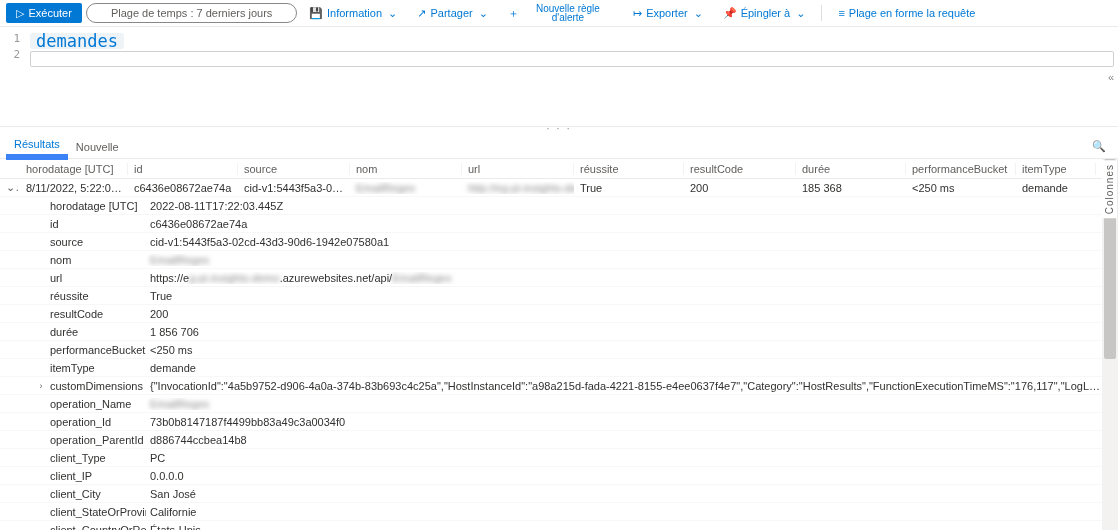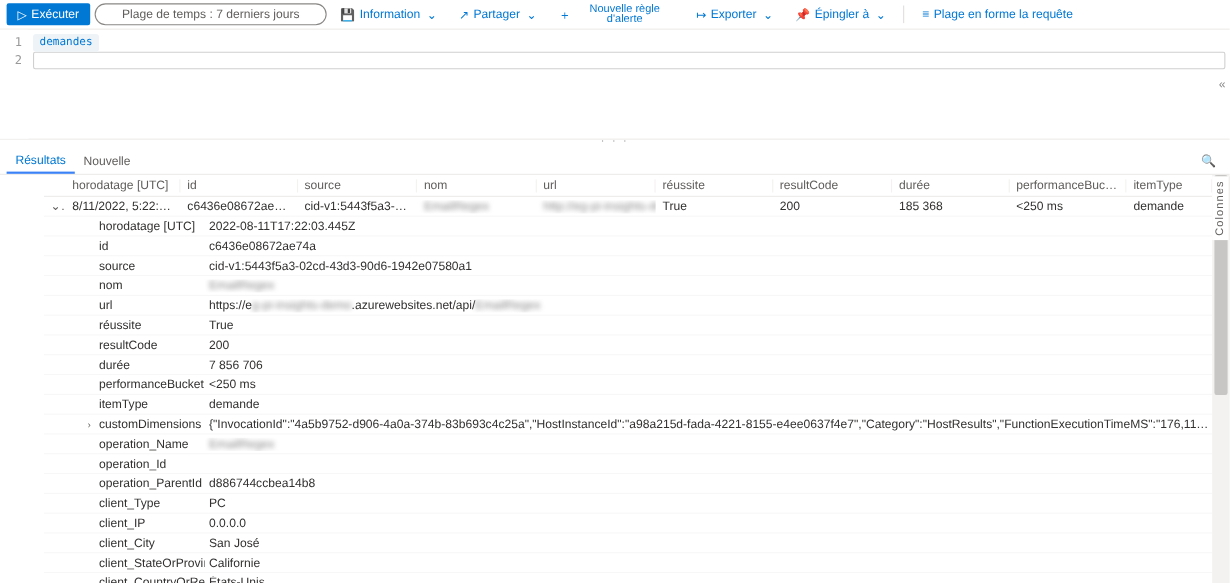--- a/index.html
+++ b/index.html
@@ -11,38 +11,38 @@
   .btn-run { background: #0078d4; color: #fff; border-radius: 2px; padding: 2px 10px; }
   .btn-outline { border: 1px solid #8a8886; border-radius: 10px; padding: 1px 24px; color: #605e5c; }
   .toolbar .icon { display: inline-flex; align-items: center; }
   .toolbar-sep { width: 1px; height: 16px; background: #e1dfdd; margin: 0 4px; }
   .chev { margin-left: 2px; }
 
   
   .editor { display: flex; border-bottom: 1px solid #edebe9; height: 100px; position: relative; }
   .gutter { width: 26px; text-align: right; padding: 4px 6px 0 0; color: #999; font-family: Consolas, monospace; font-size: 11px; background: #fff; }
   .gutter div { height: 16px; line-height: 16px; }
-  .code { flex: 1; padding: 4px 4px; font-family: Consolas, monospace; font-size: 10px; }
+  .code { flex: 1; padding: 4px 4px; font-family: Consolas, monospace; font-size: 17px; }
   .token { display: inline-block; background: #eef3f8; border-radius: 3px; padding: 0 6px; height: 16px; line-height: 16px; color: #0078d4; }
   .caret-line { height: 16px; border: 1px solid #d0d0d0; border-radius: 2px; margin-top: 0px; }
   .editor-collapse-right { position: absolute; right: 4px; top: 50%; transform: translateY(-50%); color: #888; cursor: pointer; }
 
   
   .splitter { text-align: center; color: #888; height: 8px; line-height: 4px; font-size: 10px; letter-spacing: 2px; }
 
   
   .result-tabs { display: flex; align-items: center; padding: 0 6px; border-bottom: 1px solid #edebe9; height: 24px; position: relative; }
   .result-tabs .tab { padding: 4px 8px; cursor: pointer; color: #605e5c; }
-  .result-tabs .tab.active { color: #0078d4; border-bottom: 2px solid #3b82f6; }
+  .result-tabs .tab.active { color: #0078d4; border-bottom: 6px solid #3b82f6; }
   .result-tabs .spacer { flex: 1; }
   .search-icon { color: #0078d4; cursor: pointer; padding: 0 6px; }
 
   
   .grid-wrap { position: relative; height: calc(530px - 27px - 100px - 8px - 24px); display: flex; }
-  .grid { flex: 1; overflow: hidden; padding-left: 40px; }
+  .grid { flex: 1; overflow: hidden; }
   .ghead { display: flex; border-bottom: 1px solid #edebe9; height: 20px; align-items: center; color: #605e5c; }
   .ghead > div { padding: 0 6px; overflow: hidden; white-space: nowrap; text-overflow: ellipsis; border-right: 1px solid #f3f2f1; }
   .c-exp { width: 20px; border-right: none !important; }
   .c-ts  { width: 108px; }
   .c-id  { width: 110px; }
   .c-src { width: 112px; }
   .c-nom { width: 112px; }
   .c-url { width: 112px; }
   .c-reu { width: 110px; }
   .c-rc  { width: 112px; }
@@ -205,21 +205,21 @@
       <div class="drow">
           <div class="dspace"></div>
           <div class="dexp"></div>
           <div class="dkey">resultCode</div>
           <div class="dval">200</div>
         </div>
       <div class="drow">
           <div class="dspace"></div>
           <div class="dexp"></div>
           <div class="dkey">durée</div>
-          <div class="dval">7 856 706</div>
+          <div class="dval">1 856 706</div>
         </div>
       <div class="drow">
           <div class="dspace"></div>
           <div class="dexp"></div>
           <div class="dkey">performanceBucket</div>
           <div class="dval">&lt;250 ms</div>
         </div>
       <div class="drow">
           <div class="dspace"></div>
           <div class="dexp"></div>
@@ -235,20 +235,21 @@
       <div class="drow">
           <div class="dspace"></div>
           <div class="dexp"></div>
           <div class="dkey">operation_Name</div>
           <div class="dval"><span class="blur">EmailRegex</span></div>
         </div>
       <div class="drow">
           <div class="dspace"></div>
           <div class="dexp"></div>
           <div class="dkey">operation_Id</div>
+          <div class="dval">73b0b8147187f4499bb83a49c3a0034f0</div>
         </div>
       <div class="drow">
           <div class="dspace"></div>
           <div class="dexp"></div>
           <div class="dkey">operation_ParentId</div>
           <div class="dval">d886744ccbea14b8</div>
         </div>
       <div class="drow">
           <div class="dspace"></div>
           <div class="dexp"></div>

